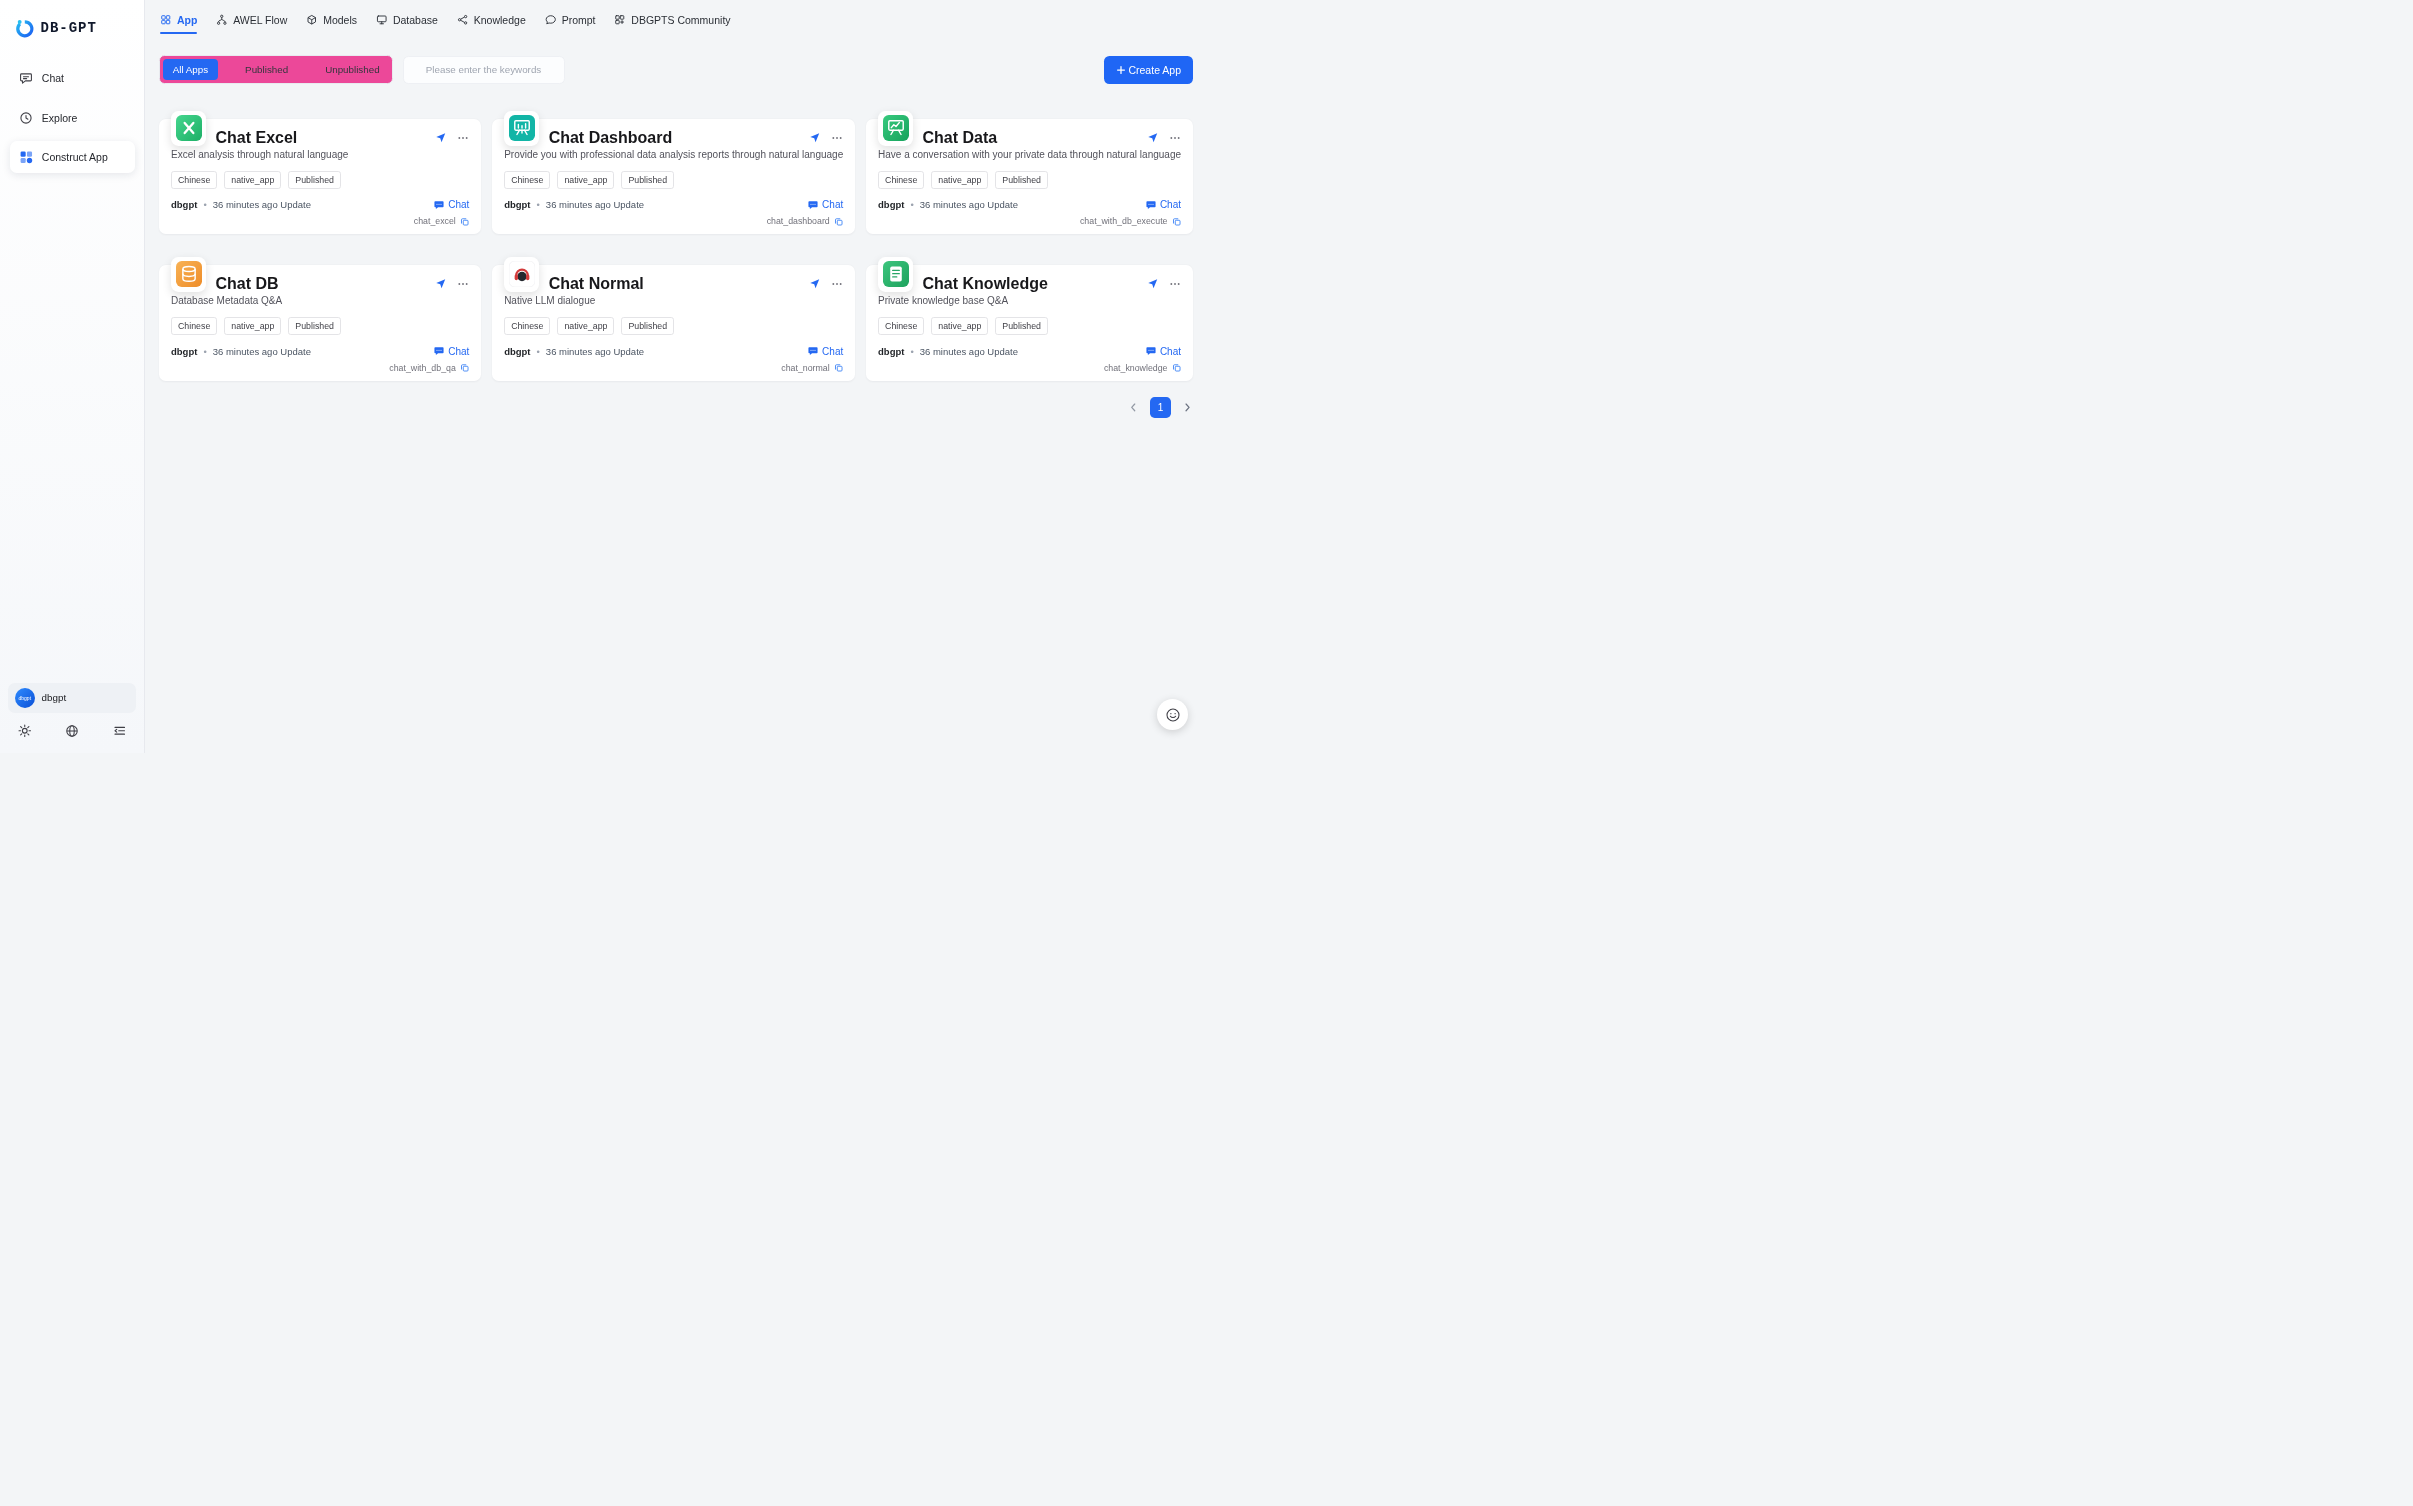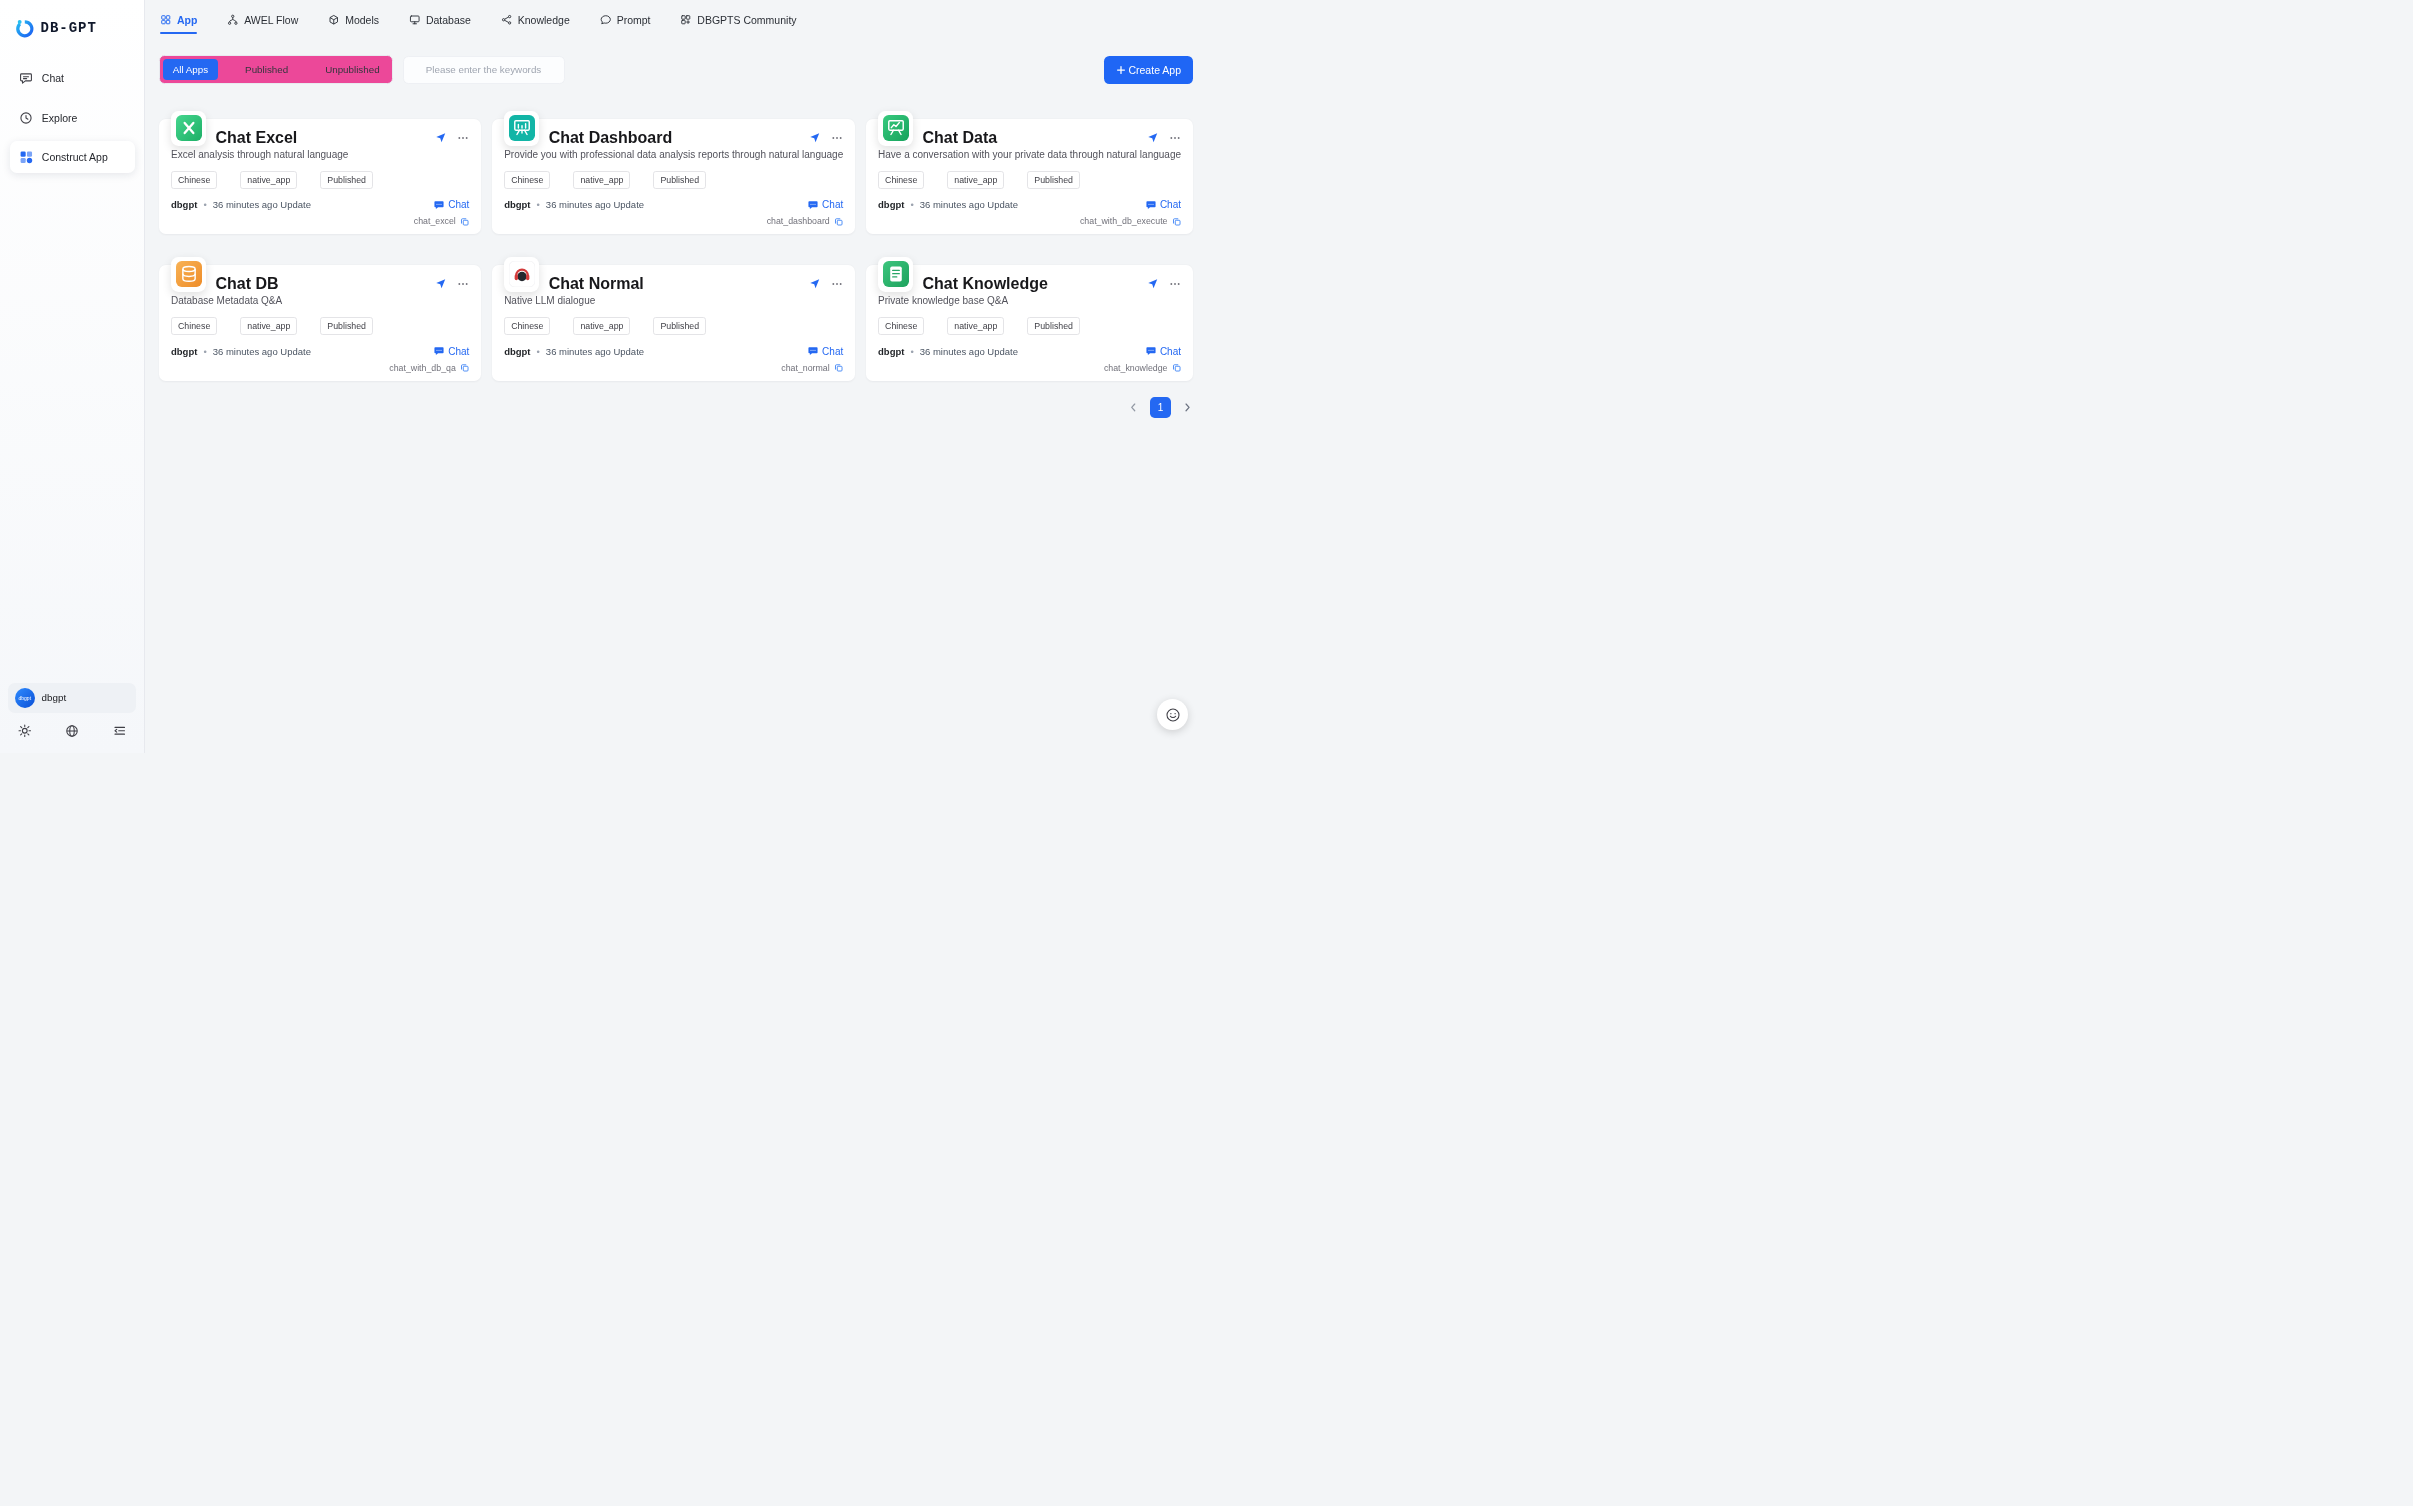--- a/index.html
+++ b/index.html
@@ -24,21 +24,21 @@
   .menu-item { display:flex; align-items:center; gap:8.8px; padding:8.8px 9.5px; border-radius:6.8px; font-size:10.5px; color:#26282e; cursor:pointer; }
   .menu-item.active { background:#ffffff; box-shadow:0 2px 8px rgba(20,30,60,.10);text-align:right; }
   .sidebar-bottom { margin-top:auto; padding:0 8px 5.4px; }
   .user-row { display:flex; align-items:center; gap:6.8px; background:#eef1f5; border-radius:6.8px; padding:5.4px 6.8px; cursor:pointer; }
   .avatar { width:20px; height:20px; border-radius:50%; background:linear-gradient(135deg,#2e8bff,#0b4fd6); color:#fff; font-size:5px; display:flex; align-items:center; justify-content:center; }
   .user-name { font-size:9.8px; color:#17181c; }
   .footer-icons { display:flex; justify-content:space-between; align-items:center; padding:10.8px 9.5px 9.5px; }
   .icon-btn { background:none; border:none; cursor:pointer; display:flex; align-items:center; justify-content:center; }
   
   .main { flex:1; display:flex; flex-direction:column; min-width:0; }
-  .topnav { height:39px; display:flex; align-items:stretch; gap:30px; padding:0 0 0 15px; }
+  .topnav { height:39px; display:flex; align-items:stretch; gap:19px; padding:0 0 0 15px; }
   .tab { display:flex; align-items:center; gap:5.4px; font-size:10.5px; color:#2b2f36; cursor:pointer; position:relative; }
   .tab.active { color:#2468f2; font-weight:600; }
   .tab.active::after { content:""; position:absolute; left:0; right:0; bottom:5.4px; height:2px; border-radius:1.4px; background:#2468f2; }
   .content { flex:1; padding:0 14px; position:relative; }
   
   .toolbar { margin-top:16px; display:flex; align-items:center; }
   .filter-group { background:#ec4899; border:0.7px solid #e8eaef; border-radius:5.4px; padding:2.7px; display:flex; gap:17px; }
   .filter-btn { border:none; background:transparent; font-family:inherit; font-size:9.8px; color:#33363d; padding:5.4px 10px; border-radius:4px; cursor:pointer; }
   .filter-btn.active { background:#2468f2; color:#fff; }
   .search-box { margin-left:9.5px; width:162px; height:28px; background:#fcfdfe; border:0.7px solid #eef0f4; border-radius:5.4px; display:flex; align-items:center; gap:14px; padding:0 8px; }
@@ -46,21 +46,21 @@
   .search-box input::placeholder { color:#a0a6b1; }
   .create-btn { margin-left:auto; height:28px; background:#1f66f5; color:#fff; border:none; border-radius:5.4px; display:flex; align-items:center; gap:2px; padding:0 12px; font-family:inherit; font-size:10.5px; cursor:pointer; }
   
   .cards-grid { margin-top:35px; display:grid; grid-template-columns:repeat(3,1fr); column-gap:10.8px; row-gap:31px; }
   .card { background:#fff; border-radius:6.8px; padding:9.5px 12px 8px; box-shadow:0 0.7px 2px rgba(16,24,40,.05); display:flex; flex-direction:column; cursor:pointer; }
   .card-head { display:flex; align-items:center; }
   .app-icon-wrap { width:35px; height:35px; background:#fff; border-radius:7.4px; box-shadow:0 3.4px 9.5px rgba(0,0,0,.12); display:flex; align-items:center; justify-content:center; margin-top:-19px; }
   .card-title { font-size:16px; font-weight:700; color:#18181b; margin-left:9.5px; }
   .card-actions { margin-left:auto; display:flex; align-items:center; gap:10.8px; }
   .card-desc { margin-top:2px; font-size:10px; color:#52525b; white-space:nowrap; overflow:hidden; text-overflow:ellipsis; }
-  .tag-row { margin-top:11.5px; display:flex; gap:23px; }
+  .tag-row { margin-top:11.5px; display:flex; gap:7px; }
   .tag { border:0.7px solid #e4e4e7; border-radius:2.7px; padding:2.7px 6px; font-size:8.8px; color:#3f3f46; background:#fff; }
   .card-foot { margin-top:10.8px; display:flex; align-items:center; gap:6px; font-size:9.5px; }
   .owner { color:#1f2226; font-weight:600; }
   .dot { color:#9ca3af; }
   .updated { color:#4b5563; }
   .chat-link { margin-left:auto; display:flex; align-items:center; gap:4px; color:#2468f2; font-size:10px; cursor:pointer; }
   .card-scene { margin-top:6px; display:flex; justify-content:flex-end; align-items:center; gap:4px; font-size:8.8px; color:#71717a; }
   
   .pagination { margin-top:16px; display:flex; justify-content:flex-end; align-items:center; gap:10.8px; }
   .page-nav { background:none; border:none; cursor:pointer; display:flex; align-items:center; }

